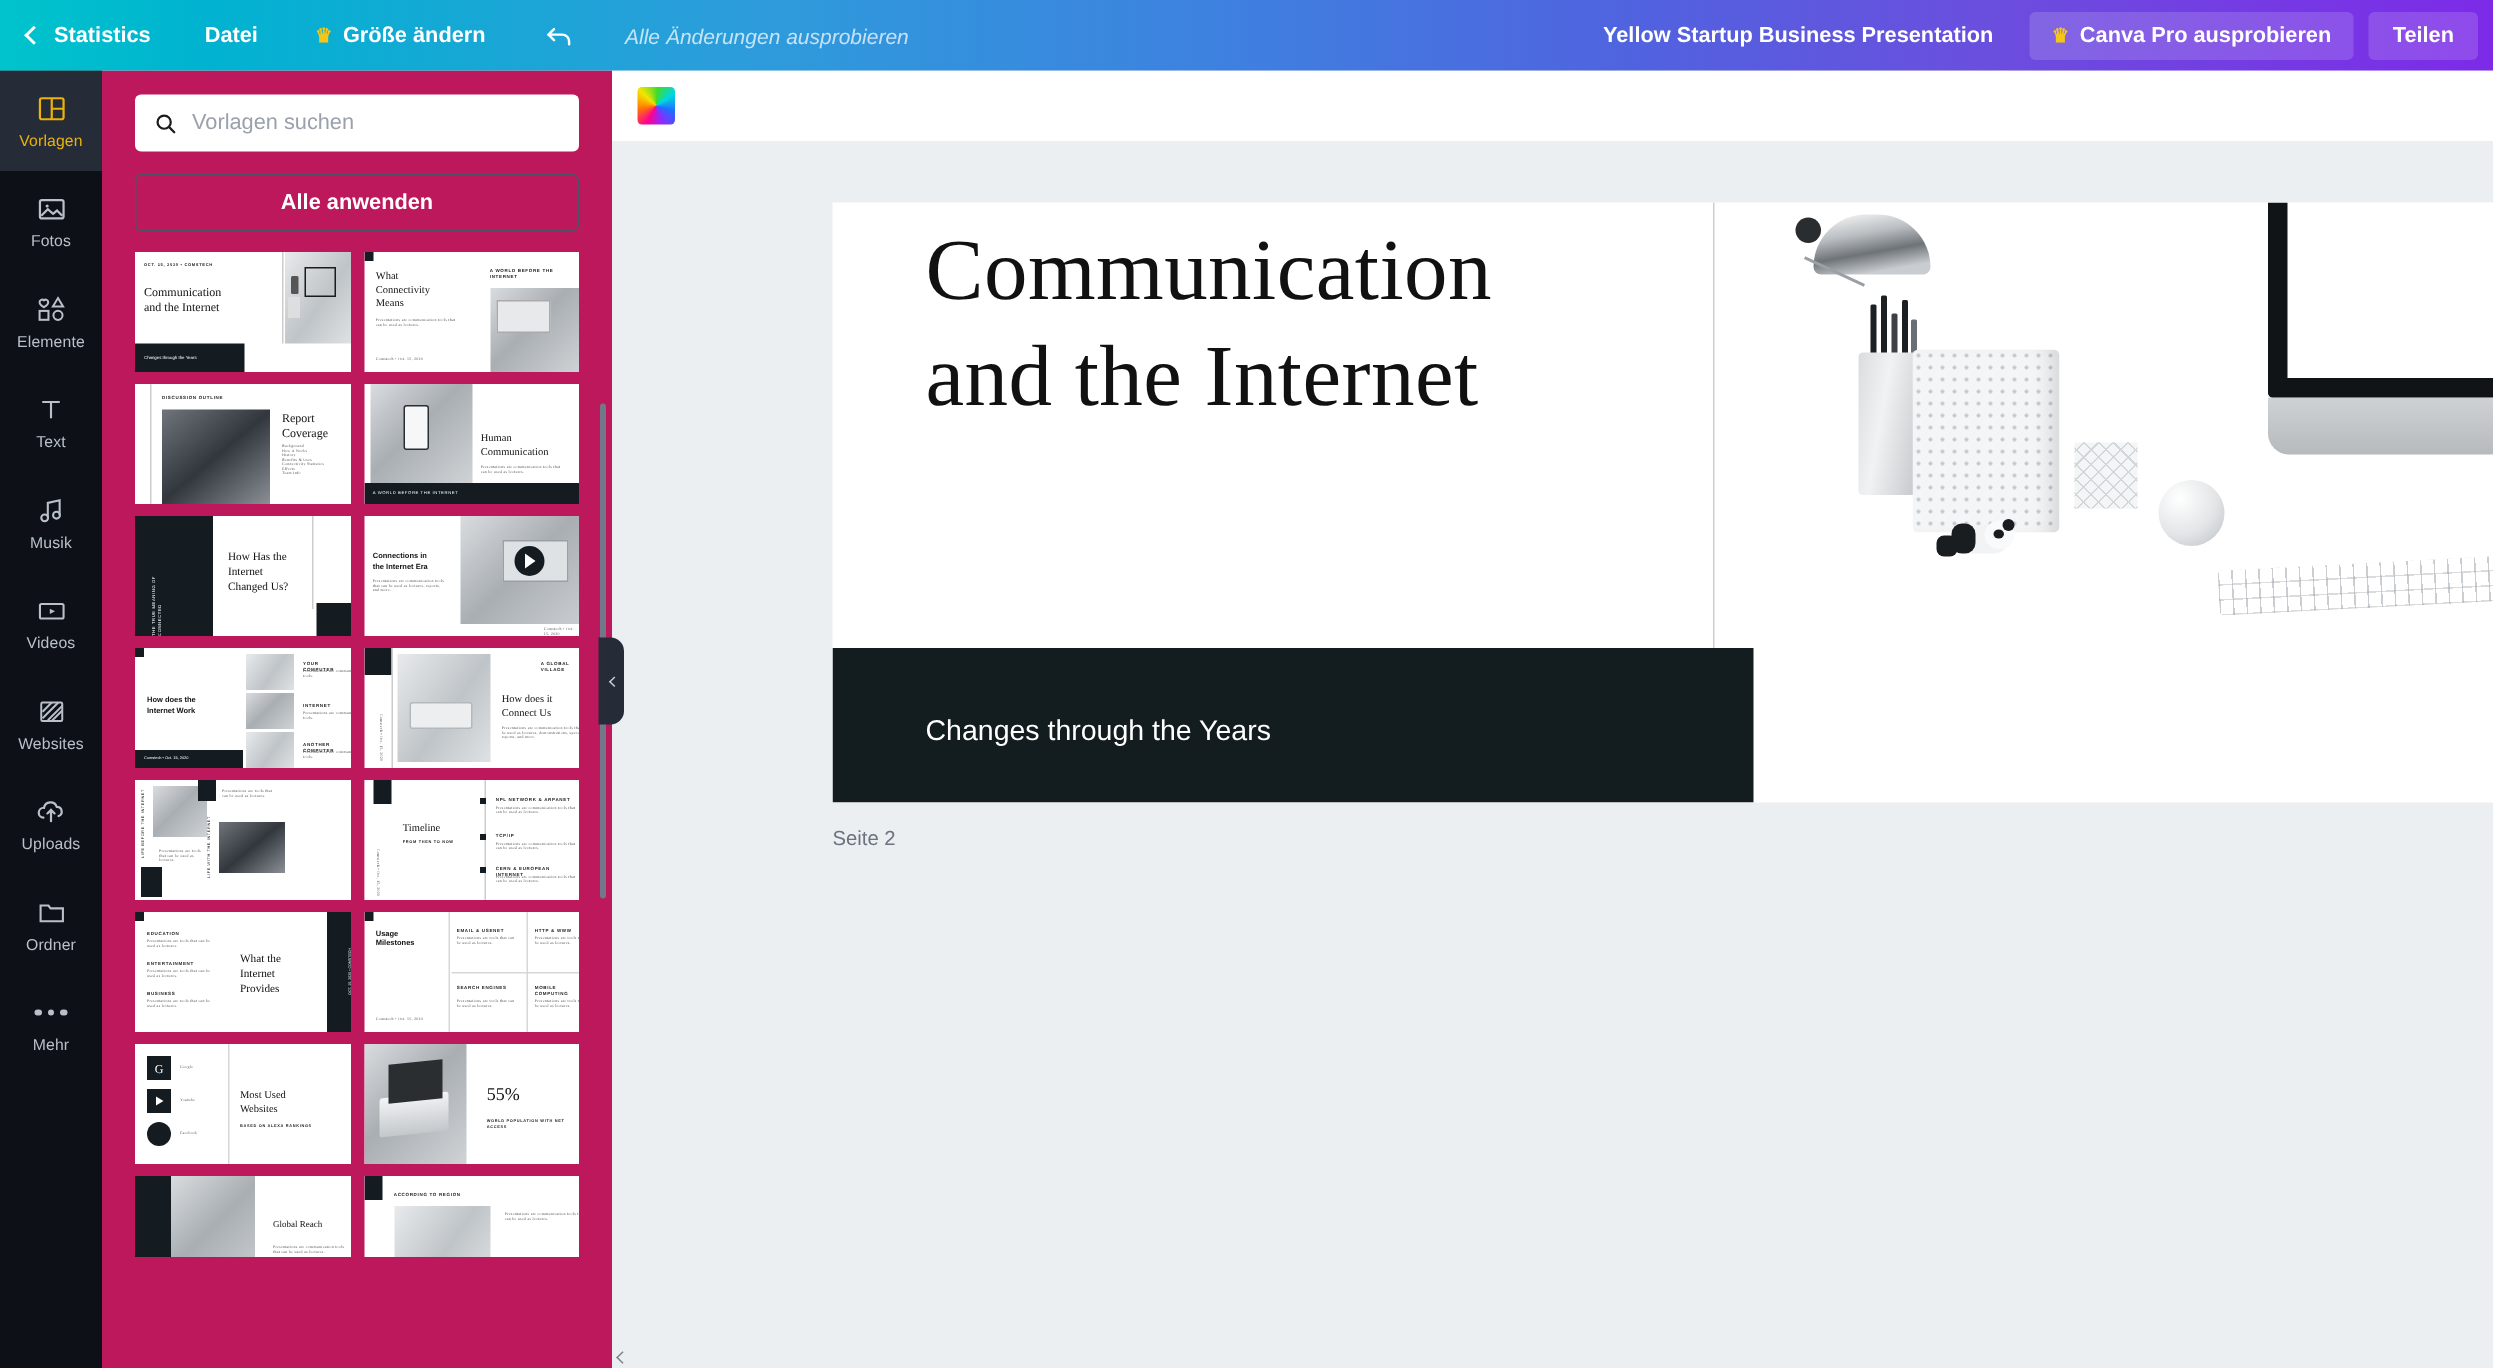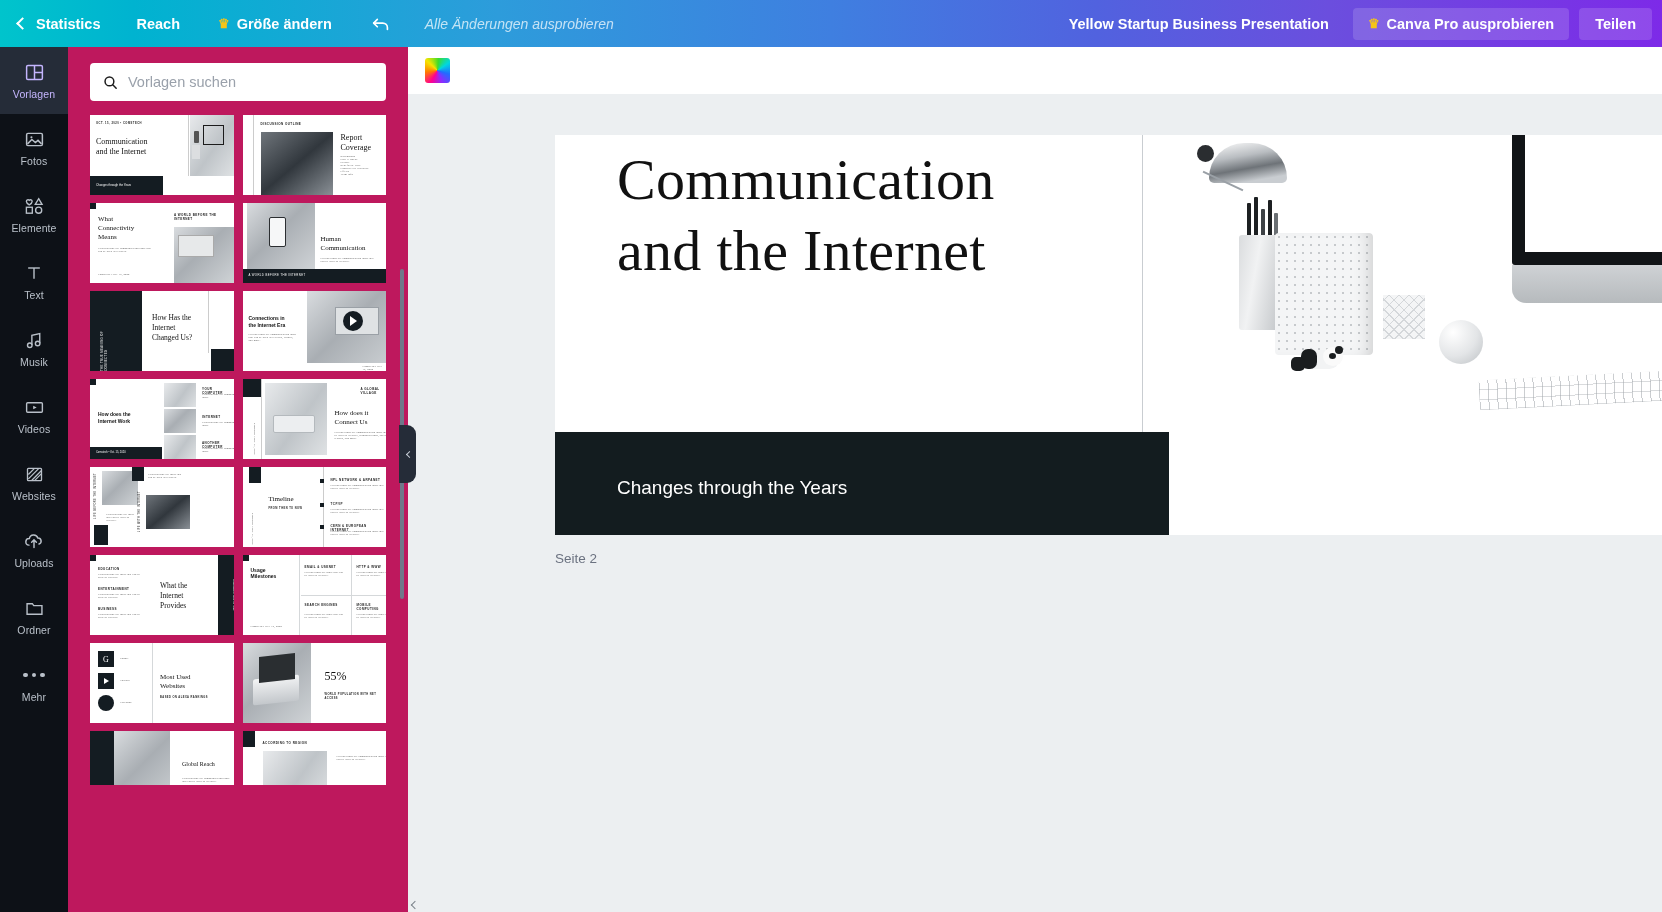--- a/index.html
+++ b/index.html
@@ -55,21 +55,21 @@
     position: absolute; top: 47px; left: 0; width: 68px; height: 865px;
     background: #0d1117;
     z-index: 30;
   }
   .rail-item {
     width: 68px; height: 67px;
     display: flex; flex-direction: column; align-items: center; justify-content: center;
     gap: 5px; cursor: pointer;
     color: #b9c0c9; position: relative;
   }
-  .rail-item.active { background: #252c38; color: #c4b5fd; }
+  .rail-item.active { background: #252c38; color: #eab308; }
   .rail-label { font-size: 10.5px; letter-spacing: .1px; }
   .rail-ico { width: 22px; height: 22px; display: flex; align-items: center; justify-content: center; }
   .rail-ico svg { display: block; }
   .dots { display: flex; gap: 4px; align-items: center; height: 22px; }
   .dots i { width: 4.5px; height: 4.5px; border-radius: 50%; background: #b9c0c9; display: block; }
 
   
   .panel {
     position: absolute; top: 47px; left: 68px; width: 340px; height: 865px;
     background: #be185d; z-index: 25; overflow: hidden;
@@ -251,21 +251,21 @@
 </style>
 </head>
 <body>
 
 <div class="topbar">
   <div class="tb-item tb-home">
     <span class="chev-left"></span>
     <span>Statistics</span>
   </div>
   <div class="tb-item tb-datei">
-    <span>Reach</span>
+    <span>Datei</span>
   </div>
   <div class="tb-item tb-resize">
     <span class="crown crown-gold">♛</span>
     <span>Größe ändern</span>
   </div>
   <div class="tb-item tb-undo">
     <svg width="22" height="22" viewBox="0 0 24 24" fill="none" stroke="#fff" stroke-width="1.8" stroke-linecap="round" stroke-linejoin="round">
       <path d="M8 7 L4 11 L8 15"></path>
       <path d="M4 11 H14 a5 5 0 0 1 5 5 v2"></path>
     </svg>
@@ -396,61 +396,64 @@
     <div class="search-box">
       <svg width="17" height="17" viewBox="0 0 24 24" fill="none" stroke="#1c1c1c" stroke-width="2.1" stroke-linecap="round">
         <circle cx="10.5" cy="10.5" r="6.2"></circle>
         <line x1="15.2" y1="15.2" x2="20" y2="20"></line>
       </svg>
       <input type="text" placeholder="Vorlagen suchen" style="">
     </div>
   </div>
 
 
+  <div class="apply-btn">
+    <span>Alle anwenden</span>
+  </div>
 
   <div class="thumbs">
 
     <div class="thumb">
       <div style="position:absolute;left:0;top:0;width:100px;height:61px;background:#fff"></div>
       <div class="tcap" style="position:absolute;left:6px;top:7px;font-size:2.7px">OCT. 15, 2020 • COMSTECH</div>
       <div class="tser" style="position:absolute;left:6px;top:22px;font-size:8px;line-height:1.25;width:70px">Communication<br>and the Internet</div>
       <div style="position:absolute;left:98px;top:0;width:.6px;height:61px;background:#ccc"></div>
       <div class="tphoto lt2" style="position:absolute;left:100px;top:0;width:44px;height:61px"></div>
       <div style="position:absolute;left:113px;top:10px;width:21px;height:20px;border:1.6px solid #1b1b1b"></div>
       <div style="position:absolute;left:104px;top:16px;width:5px;height:12px;background:#555;border-radius:1px"></div>
       <div style="position:absolute;left:102px;top:30px;width:8px;height:14px;background:#dcdee0"></div>
       <div style="position:absolute;left:0;top:61px;width:73px;height:19px;background:#141c22"></div>
       <div style="position:absolute;left:6px;top:68px;font-family:'Liberation Sans',sans-serif;font-size:2.9px;color:#fff">Changes through the Years</div>
 
+    </div>
+
+    <div class="thumb">
+      <div style="position:absolute;left:0;top:0;width:6px;height:6px;background:#141c22"></div>
+      <div class="tser" style="position:absolute;left:8px;top:12px;font-size:7px;line-height:1.25">What<br>Connectivity<br>Means</div>
+      <div class="tmicro" style="position:absolute;left:8px;top:44px;width:58px">Presentations are communication tools that can be used as lectures.</div>
+      <div class="tmicro" style="position:absolute;left:8px;top:70px">Comstech • Oct. 15, 2020</div>
+      <div class="tcap" style="position:absolute;left:84px;top:10px">A WORLD BEFORE THE INTERNET</div>
+      <div class="tphoto" style="position:absolute;left:84px;top:24px;width:60px;height:56px"></div>
+      <div style="position:absolute;left:88px;top:32px;width:36px;height:22px;background:#e7e9ea;border:1px solid #aaa"></div>
     </div>
 
     <div class="thumb">
       <div style="position:absolute;left:10px;top:0;width:.6px;height:80px;background:#ccc"></div>
       <div class="tcap" style="position:absolute;left:18px;top:7px">DISCUSSION OUTLINE</div>
       <div class="tphoto dk" style="position:absolute;left:18px;top:17px;width:72px;height:63px"></div>
       <div class="tser" style="position:absolute;left:98px;top:18px;font-size:8px;line-height:1.2">Report<br>Coverage</div>
       <div style="position:absolute;left:98px;top:40px">
         <div class="tmicro">Background</div>
           <div class="tmicro">How it Works</div>
         <div class="tmicro">History</div>
           <div class="tmicro">Benefits &amp; Uses</div>
         <div class="tmicro">Connectivity Statistics</div>
           <div class="tmicro">Effects</div>
         <div class="tmicro">Team Info</div>
       </div>
-    </div>
-
-    <div class="thumb">
-      <div style="position:absolute;left:0;top:0;width:6px;height:6px;background:#141c22"></div>
-      <div class="tser" style="position:absolute;left:8px;top:12px;font-size:7px;line-height:1.25">What<br>Connectivity<br>Means</div>
-      <div class="tmicro" style="position:absolute;left:8px;top:44px;width:58px">Presentations are communication tools that can be used as lectures.</div>
-      <div class="tmicro" style="position:absolute;left:8px;top:70px">Comstech • Oct. 15, 2020</div>
-      <div class="tcap" style="position:absolute;left:84px;top:10px">A WORLD BEFORE THE INTERNET</div>
-      <div class="tphoto" style="position:absolute;left:84px;top:24px;width:60px;height:56px"></div>
-      <div style="position:absolute;left:88px;top:32px;width:36px;height:22px;background:#e7e9ea;border:1px solid #aaa"></div>
     </div>
 
     <div class="thumb">
       <div class="tphoto" style="position:absolute;left:4px;top:0;width:68px;height:66px"></div>
       <div style="position:absolute;left:26px;top:14px;width:17px;height:30px;background:#f6f7f8;border:1.4px solid #2b2e31;border-radius:2px"></div>
       <div class="tser" style="position:absolute;left:78px;top:32px;font-size:7px;line-height:1.25">Human<br>Communication</div>
       <div class="tmicro" style="position:absolute;left:78px;top:54px;width:58px">Presentations are communication tools that can be used as lectures.</div>
       <div style="position:absolute;left:0;top:66px;width:160px;height:14px;background:#141c22"></div>
       <div style="position:absolute;left:6px;top:70px;font-family:'Liberation Sans',sans-serif;font-size:2.8px;color:#fff;letter-spacing:.4px">A WORLD BEFORE THE INTERNET</div>
     </div>

